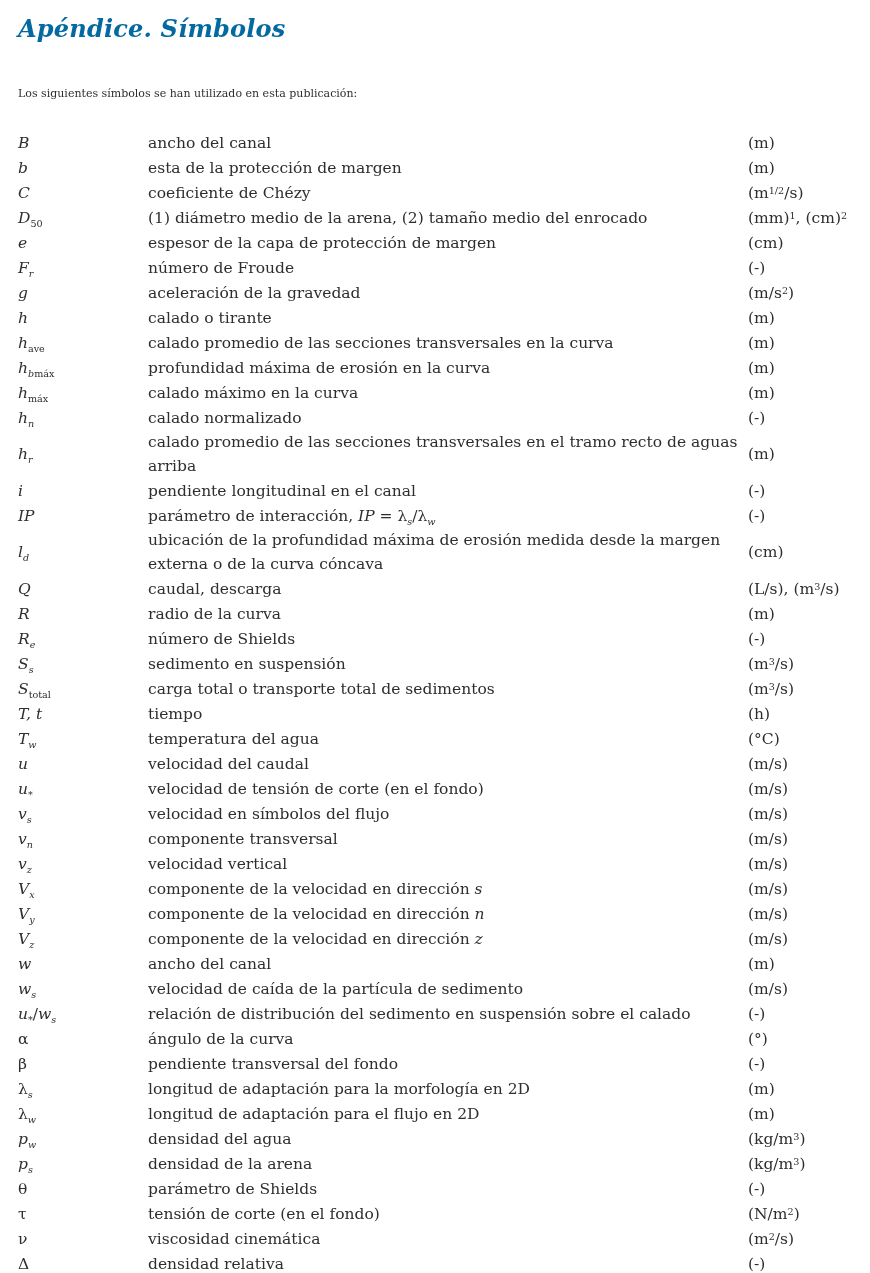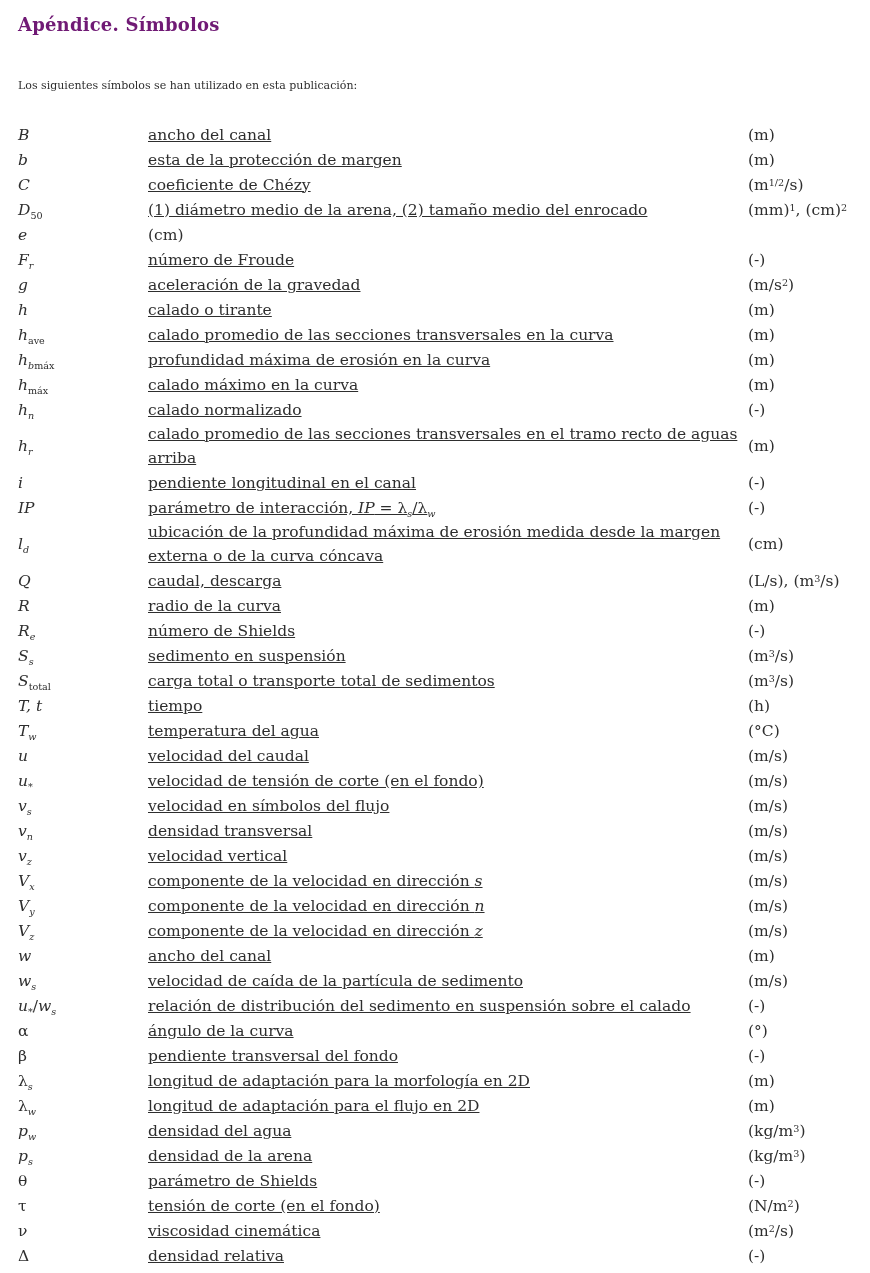--- a/index.html
+++ b/index.html
@@ -3,44 +3,45 @@
 <meta charset="utf-8">
 <style>
   html,body{margin:0;padding:0;background:#ffffff;}
   body{
     font-family:"DejaVu Serif","Liberation Serif",serif;
     color:#2e2e2e;
     width:870px;
   }
   .page{padding:10px 18px 14px 18px;}
   .doc-title{
-    font-size:18px;
+    font-size:24px;
     font-weight:bold;
-    color:#701a75;
+    color:#0369a1;
     margin:4px 0 0 0;
     letter-spacing:0.2px;
+    font-style:italic;
   }
   .doc-intro{
     font-size:11px;
     margin:44px 0 0 0;
   }
   .symbols-table{
     margin-top:30px;
     width:834px;
   }
   .row{
     display:grid;
     grid-template-columns:130px 600px 104px;
     align-items:center;
     min-height:25px;
     font-size:15.5px;
     line-height:24px;
   }
   .col-symbol{white-space:nowrap;}
-  .col-desc{padding-right:8px;text-decoration:underline;}
+  .col-desc{padding-right:8px;}
   .col-unit{white-space:nowrap;}
   .i{font-style:italic;}
   .sub{font-size:0.62em;vertical-align:-0.40em;line-height:0;text-align:center;}
   .isub{font-size:0.62em;vertical-align:-0.40em;line-height:0;font-style:italic;}
   .sup{font-size:0.62em;vertical-align:0.45em;line-height:0;}
 </style>
 </head>
 <body>
 
 <div class="page">
@@ -62,20 +63,21 @@
         <span class="col-desc">coeficiente de Chézy</span>
         <span class="col-unit">(m<span class="sup">1/2</span>/s)</span>
       </div>
       <div class="row">
         <span class="col-symbol"><span class="i">D</span><span class="sub">50</span></span>
         <span class="col-desc">(1) diámetro medio de la arena, (2) tamaño medio del enrocado</span>
         <span class="col-unit">(mm)<span class="sup">1</span>, (cm)<span class="sup">2</span></span>
       </div>
       <div class="row">
         <span class="col-symbol"><span class="i">e</span></span>
+        <span class="col-desc">espesor de la capa de protección de margen</span>
         <span class="col-unit">(cm)</span>
       </div>
       <div class="row">
         <span class="col-symbol"><span class="i">F</span><span class="isub">r</span></span>
         <span class="col-desc">número de Froude</span>
         <span class="col-unit">(-)</span>
       </div>
       <div class="row">
         <span class="col-symbol"><span class="i">g</span></span>
         <span class="col-desc">aceleración de la gravedad</span>
@@ -171,21 +173,21 @@
         <span class="col-desc">velocidad de tensión de corte (en el fondo)</span>
         <span class="col-unit">(m/s)</span>
       </div>
       <div class="row">
         <span class="col-symbol"><span class="i">v</span><span class="isub">s</span></span>
         <span class="col-desc">velocidad en símbolos del flujo</span>
         <span class="col-unit">(m/s)</span>
       </div>
       <div class="row">
         <span class="col-symbol"><span class="i">v</span><span class="isub">n</span></span>
-        <span class="col-desc">densidad transversal</span>
+        <span class="col-desc">componente transversal</span>
         <span class="col-unit">(m/s)</span>
       </div>
       <div class="row">
         <span class="col-symbol"><span class="i">v</span><span class="isub">z</span></span>
         <span class="col-desc">velocidad vertical</span>
         <span class="col-unit">(m/s)</span>
       </div>
       <div class="row">
         <span class="col-symbol"><span class="i">V</span><span class="isub">x</span></span>
         <span class="col-desc">componente de la velocidad en dirección <span class="i">s</span></span>

